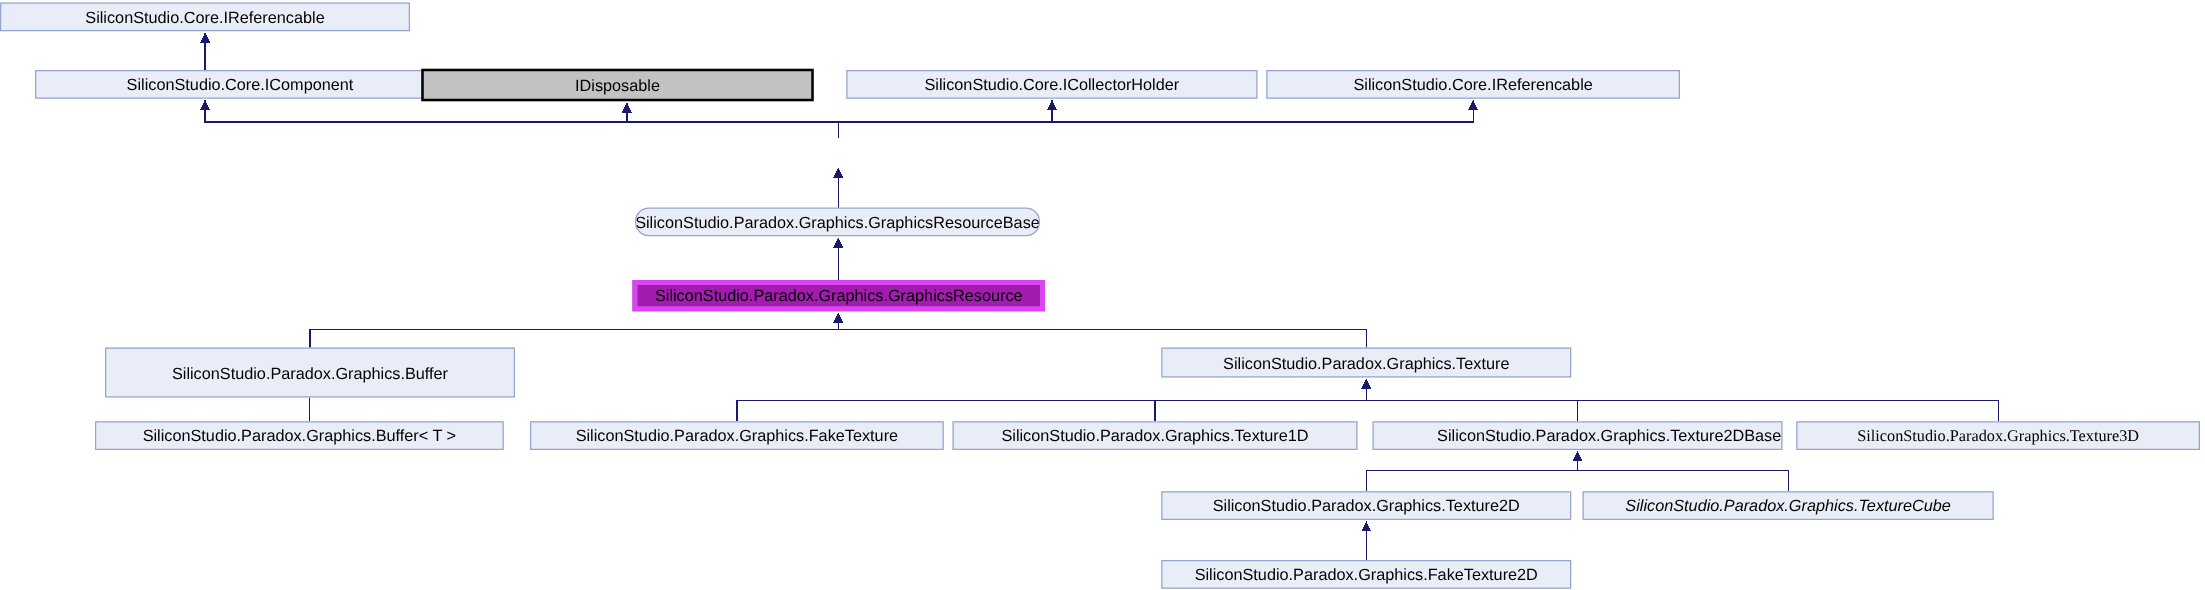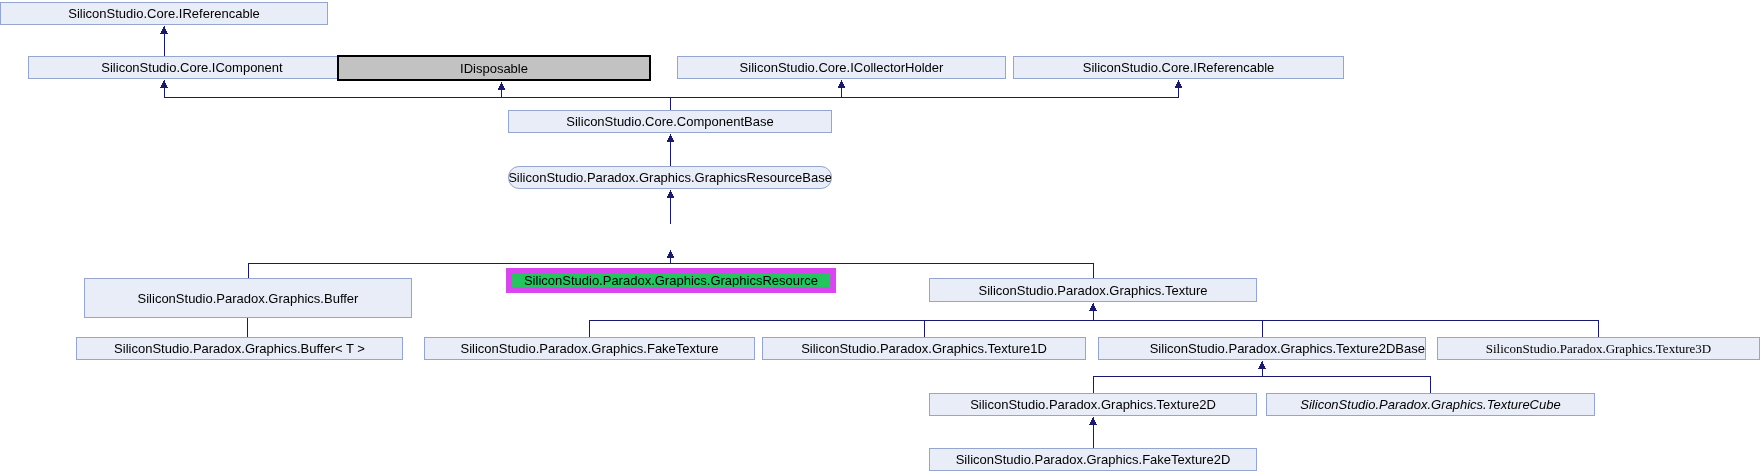--- a/index.html
+++ b/index.html
@@ -14,21 +14,21 @@
   .node{
     position:absolute;
     box-sizing:border-box;
     display:flex;align-items:center;justify-content:center;
     white-space:nowrap;overflow:hidden;
     font-size:13px;color:#000000;
     background:#e9edf7;
     border:1px solid #94a5cf;
   }
   .node.external{background:#c2c2c2;border:2px solid #000000;}
-  .node.current{background:#22c55e;border:6px solid #d946ef;margin-top:44px;}
+  .node.current{background:#a21caf;border:4px solid #d946ef;}
 </style>
 </head>
 <body>
 
 <div id="diagram" style="width: 1764px; height: 472px; background: rgb(255, 255, 255);">
   <svg id="edge-layer" xmlns="http://www.w3.org/2000/svg" shape-rendering="crispEdges" viewBox="0 0 1764 472">
       <defs>
         <marker id="arrow" viewBox="0 0 10 10" refX="10" refY="5" markerWidth="8" markerHeight="8" markerUnits="userSpaceOnUse" orient="auto">
       <path d="M0,0 L10,5 L0,10 Z" fill="#191970"></path>
         </marker>
@@ -59,23 +59,20 @@
     </div>
     <div class="node external" style="left: 337px; top: 55px; width: 314px; height: 26px;">
       <span>IDisposable</span>
     </div>
     <div class="node" style="left: 677px; top: 56px; width: 329px; height: 23px;">
       <span>SiliconStudio.Core.ICollectorHolder</span>
     </div>
     <div class="node" style="left: 1013px; top: 56px; width: 331px; height: 23px;">
       <span>SiliconStudio.Core.IReferencable</span>
     </div>
-    <div class="node" style="left: 508px; top: 110px; width: 324px; height: 23px;">
-      <span>SiliconStudio.Core.ComponentBase</span>
-    </div>
     <div class="node" style="left: 508px; top: 166px; width: 324px; height: 23px; border-radius: 11px;">
       <span>SiliconStudio.Paradox.Graphics.GraphicsResourceBase</span>
     </div>
     <div class="node current" style="left: 506px; top: 224px; width: 330px; height: 25px;">
       <span>SiliconStudio.Paradox.Graphics.GraphicsResource</span>
     </div>
     <div class="node" style="left: 84px; top: 278px; width: 328px; height: 40px;">
       <span>SiliconStudio.Paradox.Graphics.Buffer</span>
     </div>
     <div class="node" style="left: 929px; top: 278px; width: 328px; height: 24px;">

